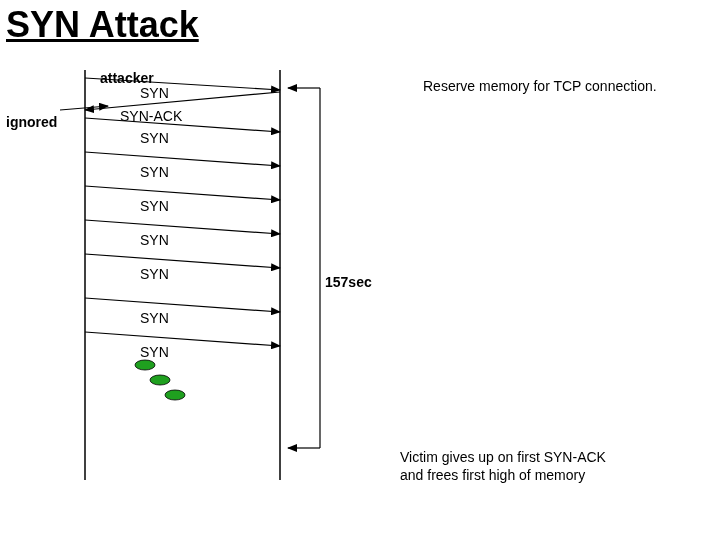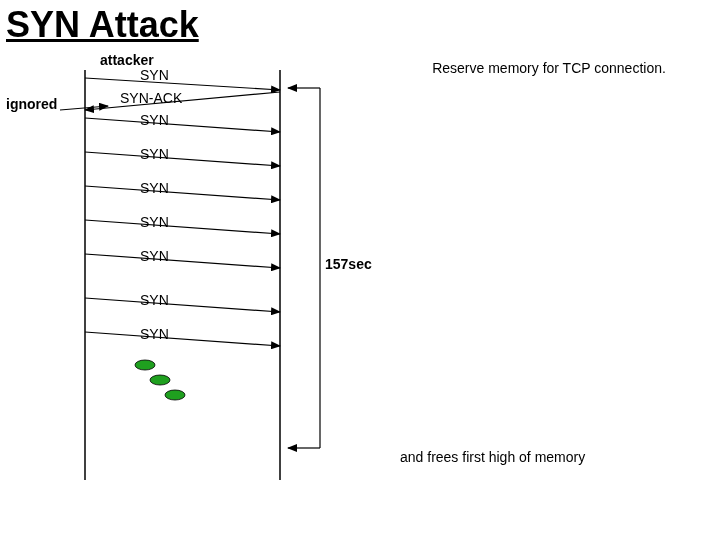--- a/index.html
+++ b/index.html
@@ -23,20 +23,21 @@
     font-family: "Comic Sans MS", cursive, sans-serif;
   }
   svg {
     position: absolute;
     top: 0;
     left: 0;
   }
   .label {
     position: absolute;
     font-family: "Comic Sans MS", cursive, sans-serif;
+    margin-top: 18px;
   }
   .bold { font-weight: bold; }
 </style>
 </head>
 <body>
 
 <div class="title">SYN Attack</div>
 
 <div class="label bold" style="top:52px; left:100px;">attacker</div>
 <div class="label bold" style="top:96px; left:6px;">ignored</div>
@@ -46,27 +47,27 @@
 <div class="label" style="top:112px; left:140px;">SYN</div>
 <div class="label" style="top:146px; left:140px;">SYN</div>
 <div class="label" style="top:180px; left:140px;">SYN</div>
 <div class="label" style="top:214px; left:140px;">SYN</div>
 <div class="label" style="top:248px; left:140px;">SYN</div>
 <div class="label" style="top:292px; left:140px;">SYN</div>
 <div class="label" style="top:326px; left:140px;">SYN</div>
 
 <div class="label bold" style="top:256px; left:325px;text-align:center;">157sec</div>
 
-<div class="label" style="top:60px; left:404px; text-align:center; width:290px; line-height:1.25;">
+<div class="label" style="top:60px; left:423px; width:290px; line-height:1.25;">
   <span>Reserve memory for TCP connection.</span><br>
   <br>
 </div>
 
 <div class="label" style="top:430px; left:400px; line-height:1.3;">
-  <br>
+  <span>Victim gives up on first SYN-ACK</span><br>
   <span>and frees first high of memory</span>
 </div>
 
 <svg width="720" height="540">
   <defs>
     <marker id="arr" markerWidth="10" markerHeight="8" refX="9" refY="4" orient="auto" markerUnits="userSpaceOnUse">
       <path d="M0,0 L10,4 L0,8 z" fill="#000"></path>
     </marker>
   </defs>
 

